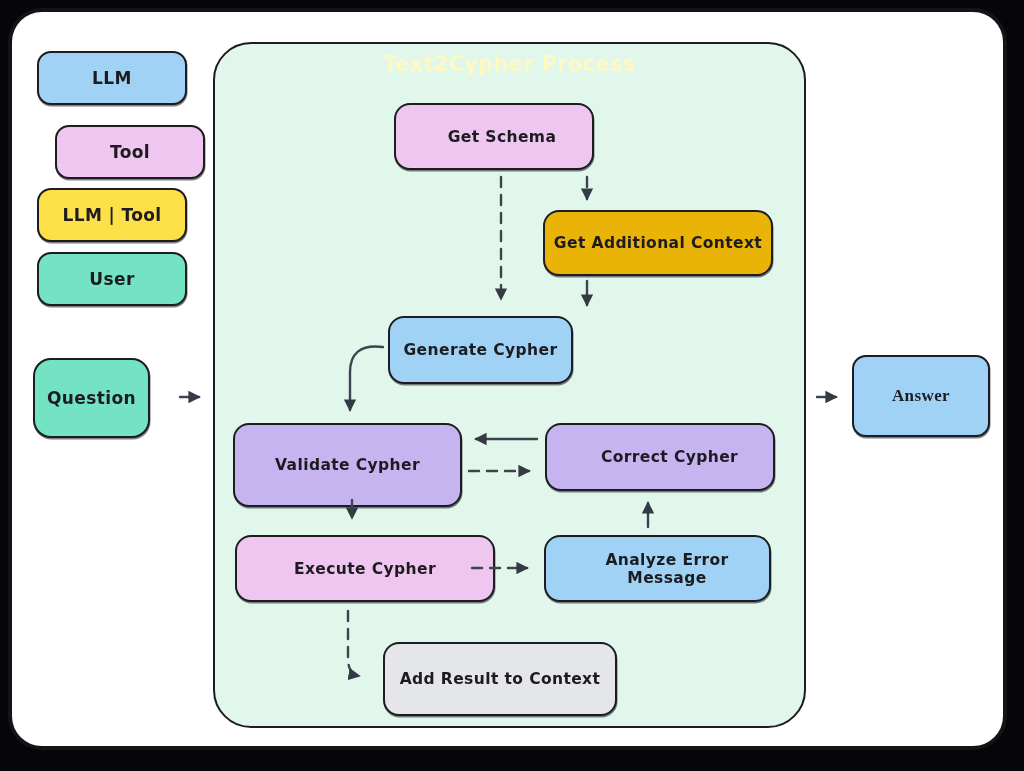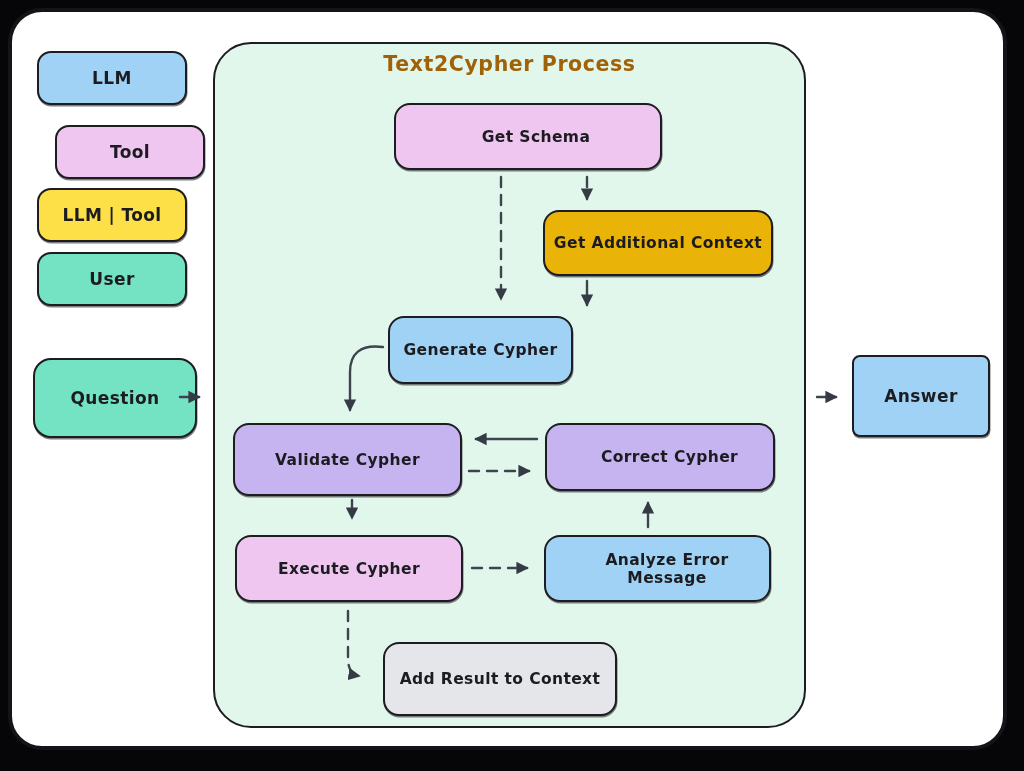--- a/index.html
+++ b/index.html
@@ -31,41 +31,41 @@
     text-align: center;
     box-shadow: 0.5px 1.5px 0 rgba(20,20,25,0.55);
   }
 
   .legend-item { left: 37px; width: 150px; height: 54px; font-size: 17px; border-radius: 14px; }
   #legend-llm      { top: 51px; }
   #legend-tool     { top: 125px; margin-left: 18px; }
   #legend-llm-tool { top: 188px; }
   #legend-user     { top: 252px; }
 
-  #question { left: 33px;  top: 358px; width: 164px; height: 80px; font-size: 17px; border-radius: 18px; }
-  #answer   { left: 852px; top: 355px; width: 138px; height: 82px; font-size: 17px; border-radius: 8px; }
+  #question { left: 33px;  top: 358px; width: 117px; height: 80px; font-size: 17px; border-radius: 18px; }
+  #answer   { left: 852px; top: 355px; width: 138px; height: 82px; font-size: 17px; border-radius: 14px; font-family: Liberation Serif, serif; }
 
   .process-container {
     position: absolute; left: 213px; top: 42px; width: 593px; height: 686px;
     border: 2.5px solid #1d1d21;
     border-radius: 38px;
   }
   .process-title {
     position: absolute; left: 213px; top: 52px; width: 593px;
     text-align: center;
     font-size: 20.5px; font-weight: 600; letter-spacing: 0.6px;
-    color: #a16207;
+    color: #fef9c3;
   }
 
-  #node-get-schema             { left: 394px; top: 103px; width: 268px; height: 67px; padding-left: 16px; }
+  #node-get-schema             { left: 394px; top: 103px; width: 200px; height: 67px; padding-left: 16px; }
   #node-get-additional-context { left: 543px; top: 210px; width: 230px; height: 66px; }
   #node-generate-cypher        { left: 388px; top: 316px; width: 185px; height: 68px; }
-  #node-validate-cypher        { left: 233px; top: 423px; width: 229px; height: 73px; }
+  #node-validate-cypher        { left: 233px; top: 423px; width: 229px; height: 84px; }
   #node-correct-cypher         { left: 545px; top: 423px; width: 230px; height: 68px; padding-left: 19px; }
-  #node-execute-cypher         { left: 235px; top: 535px; width: 228px; height: 67px; }
+  #node-execute-cypher         { left: 235px; top: 535px; width: 260px; height: 67px; }
   #node-analyze-error-message  { left: 544px; top: 535px; width: 227px; height: 67px; padding-left: 19px; }
   #node-add-result-to-context  { left: 383px; top: 642px; width: 234px; height: 74px; }
 
   svg.edges { position: absolute; left: 0; top: 0; width: 1024px; height: 771px; pointer-events: none; }
   .edge { stroke: #3d444e; stroke-width: 2.4; fill: none; stroke-linecap: round; }
   .edge.dashed { stroke-dasharray: 10 8; }
 </style>
 </head>
 <body>
 

